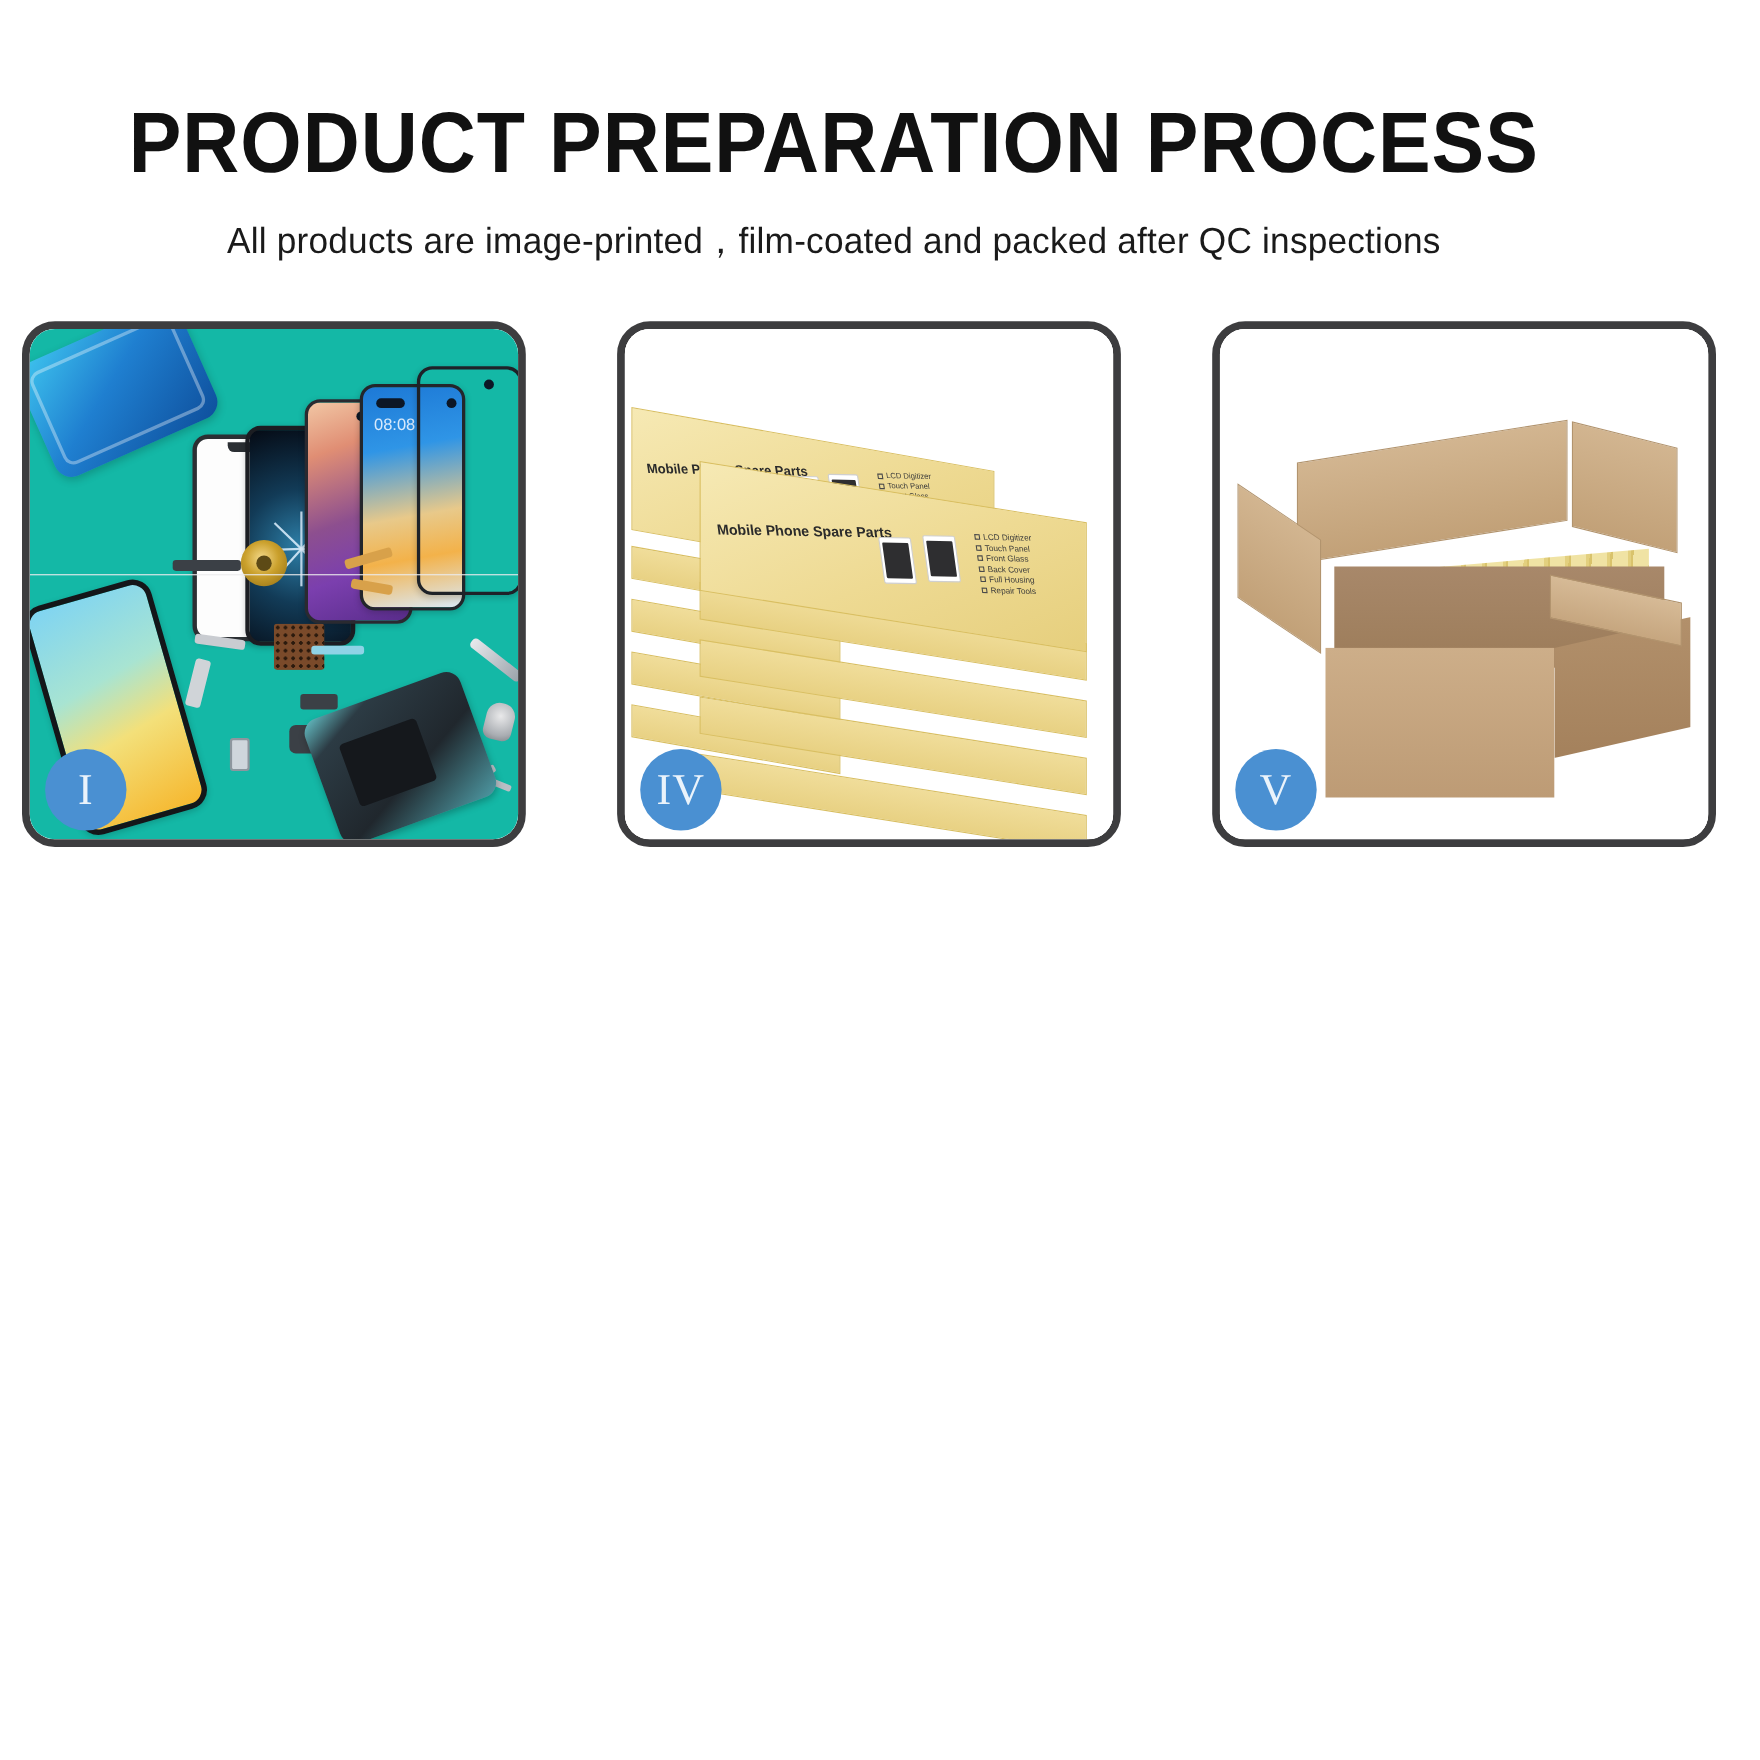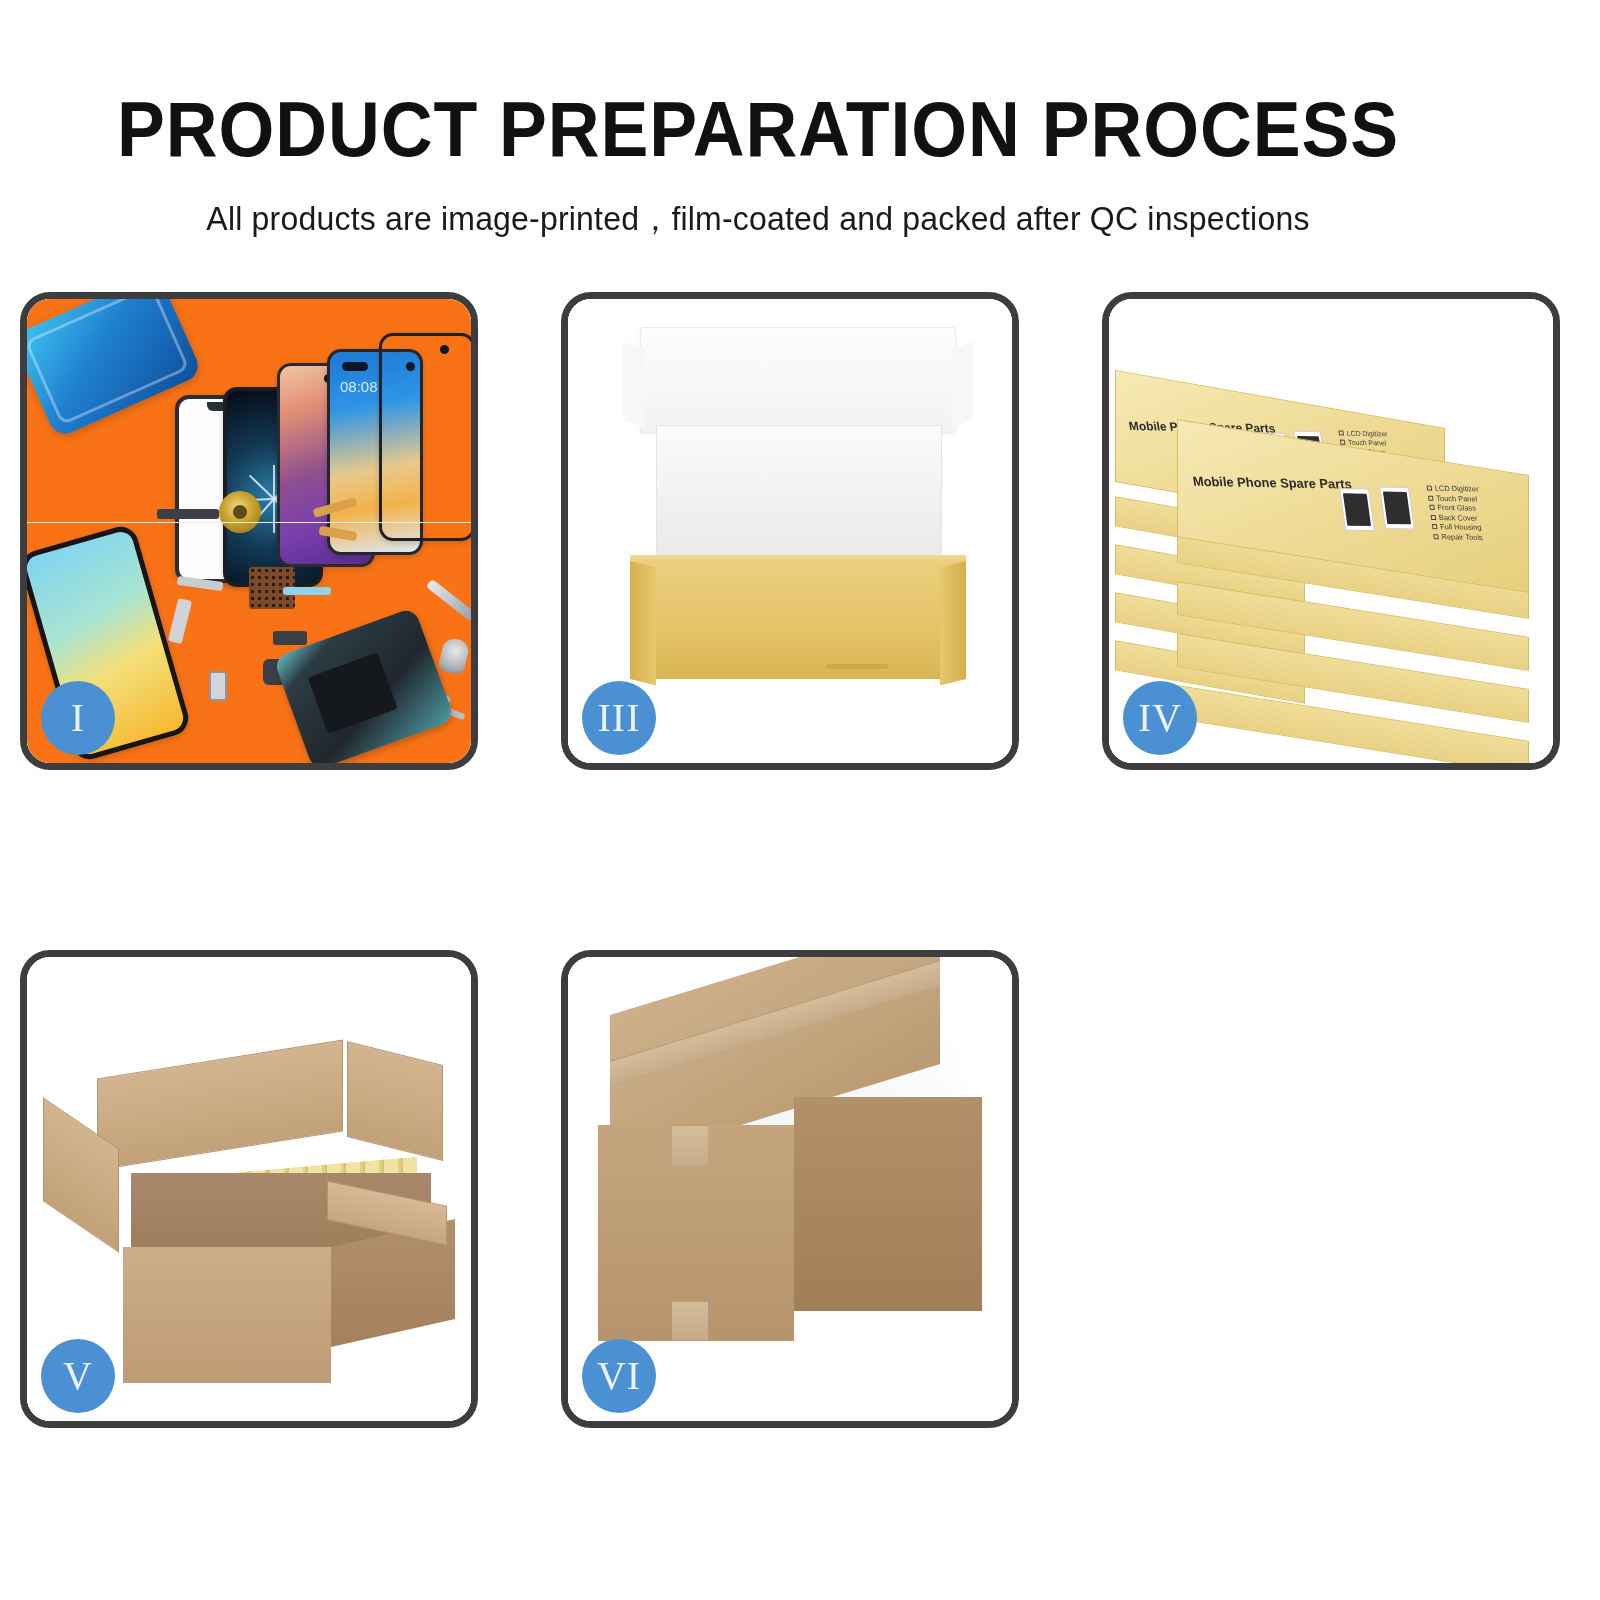--- a/index.html
+++ b/index.html
@@ -73,21 +73,21 @@
     color: #eaf3fb;
     font-family: "Liberation Serif", serif;
     font-size: 40px;
     line-height: 74px;
     text-align: center;
     z-index: 40;
     letter-spacing: 1px;
   }
 
   
-  .collage { position: absolute; inset: 0; background: #f97316; }
+  .collage { position: absolute; inset: 0; background: #14b8a6; }
   .collage:after {
     content: ""; position: absolute; left: 0; right: 0; top: 48%;
     height: 1px; background: #ececed;
   }
   .ph { position: absolute; border-radius: 12px; box-shadow: 0 2px 6px rgba(0,0,0,.18); }
 
   .ph-glass {
     left: 148px; top: 96px; width: 92px; height: 188px;
     background: #fdfdfd; border: 4px solid #2b2f33; border-radius: 14px;
   }
@@ -409,34 +409,20 @@
 
           <div class="chassis"></div>
           <div class="tool"></div>
           <div class="brush"></div>
         </div>
       </div>
       <div class="badge">I</div>
     </div>
 
 
-    <div class="panel">
-      <div class="stage">
-        <div class="mailer-scene">
-          <div class="lid-flap"></div>
-          <div class="lid-inner"></div>
-          <div class="mailer-content"></div>
-          <div class="mailer-lip"></div>
-          <div class="mailer-body">
-            <div class="mailer-tab"></div>
-          </div>
-        </div>
-      </div>
-      <div class="badge">III</div>
-    </div>
 
     <div class="panel">
       <div class="stage">
         <div class="stack-scene">
 
           <div class="ybox" style="left:6px;top:214px;width:190px;height:30px;transform:skewY(10deg)"></div>
           <div class="ybox" style="left:6px;top:262px;width:190px;height:30px;transform:skewY(10deg)"></div>
           <div class="ybox" style="left:6px;top:310px;width:190px;height:30px;transform:skewY(10deg)"></div>
           <div class="ybox" style="left:6px;top:358px;width:190px;height:30px;transform:skewY(10deg)"></div>
 
@@ -532,31 +518,15 @@
 
           <div class="carton-front"></div>
           <div class="carton-right"></div>
 
           <div class="flap" style="left:300px;top:236px;width:120px;height:40px;transform:skewY(12deg);background:linear-gradient(180deg,#d6ba96,#c6a67f)"></div>
         </div>
       </div>
       <div class="badge">V</div>
     </div>
 
-    <div class="panel">
-      <div class="stage">
-        <div class="sealed-scene">
-          <div class="sc-shadow"></div>
-          <div class="sc-top">
-            <div class="sc-tape" style="left:0;top:46px;width:100%;height:26px"></div>
-          </div>
-          <div class="sc-right"></div>
-          <div class="sc-left">
-            <div class="sc-tape" style="left:74px;top:0;width:36px;height:42px"></div>
-            <div class="sc-tape" style="left:74px;top:176px;width:36px;height:40px"></div>
-          </div>
-        </div>
-      </div>
-      <div class="badge">VI</div>
-    </div>
 
   </div>
 </div>
 
 </body></html>

